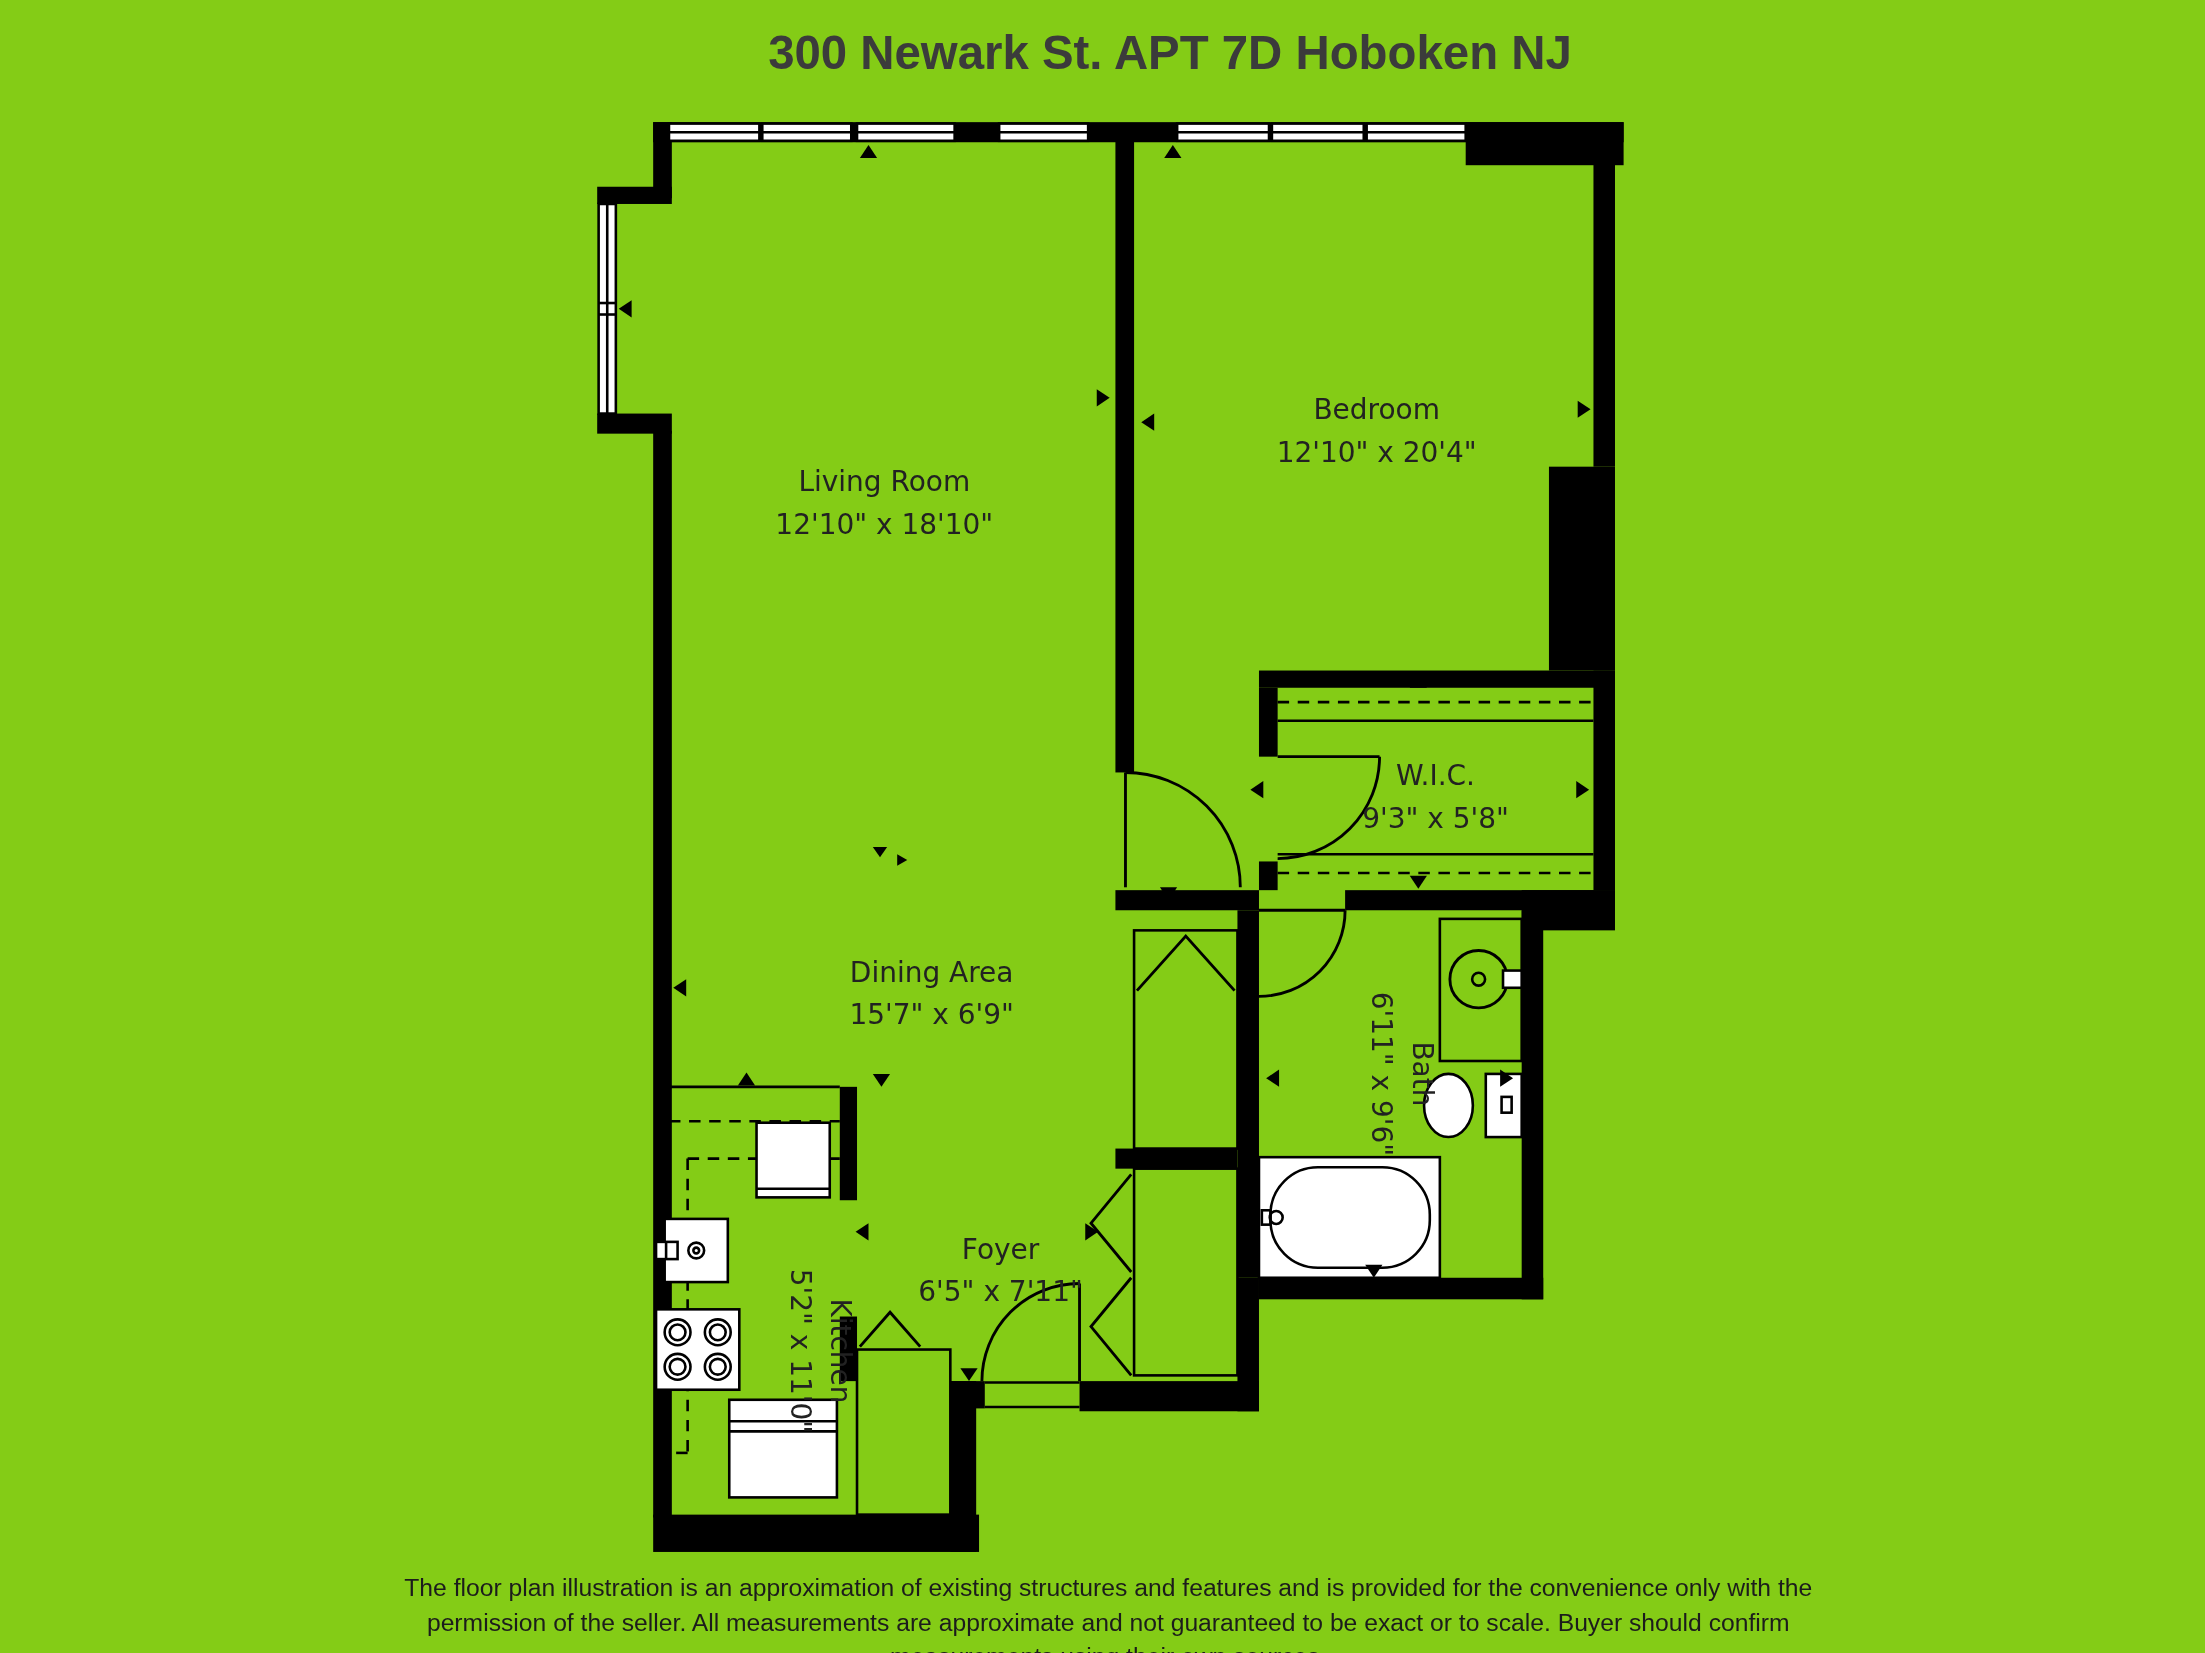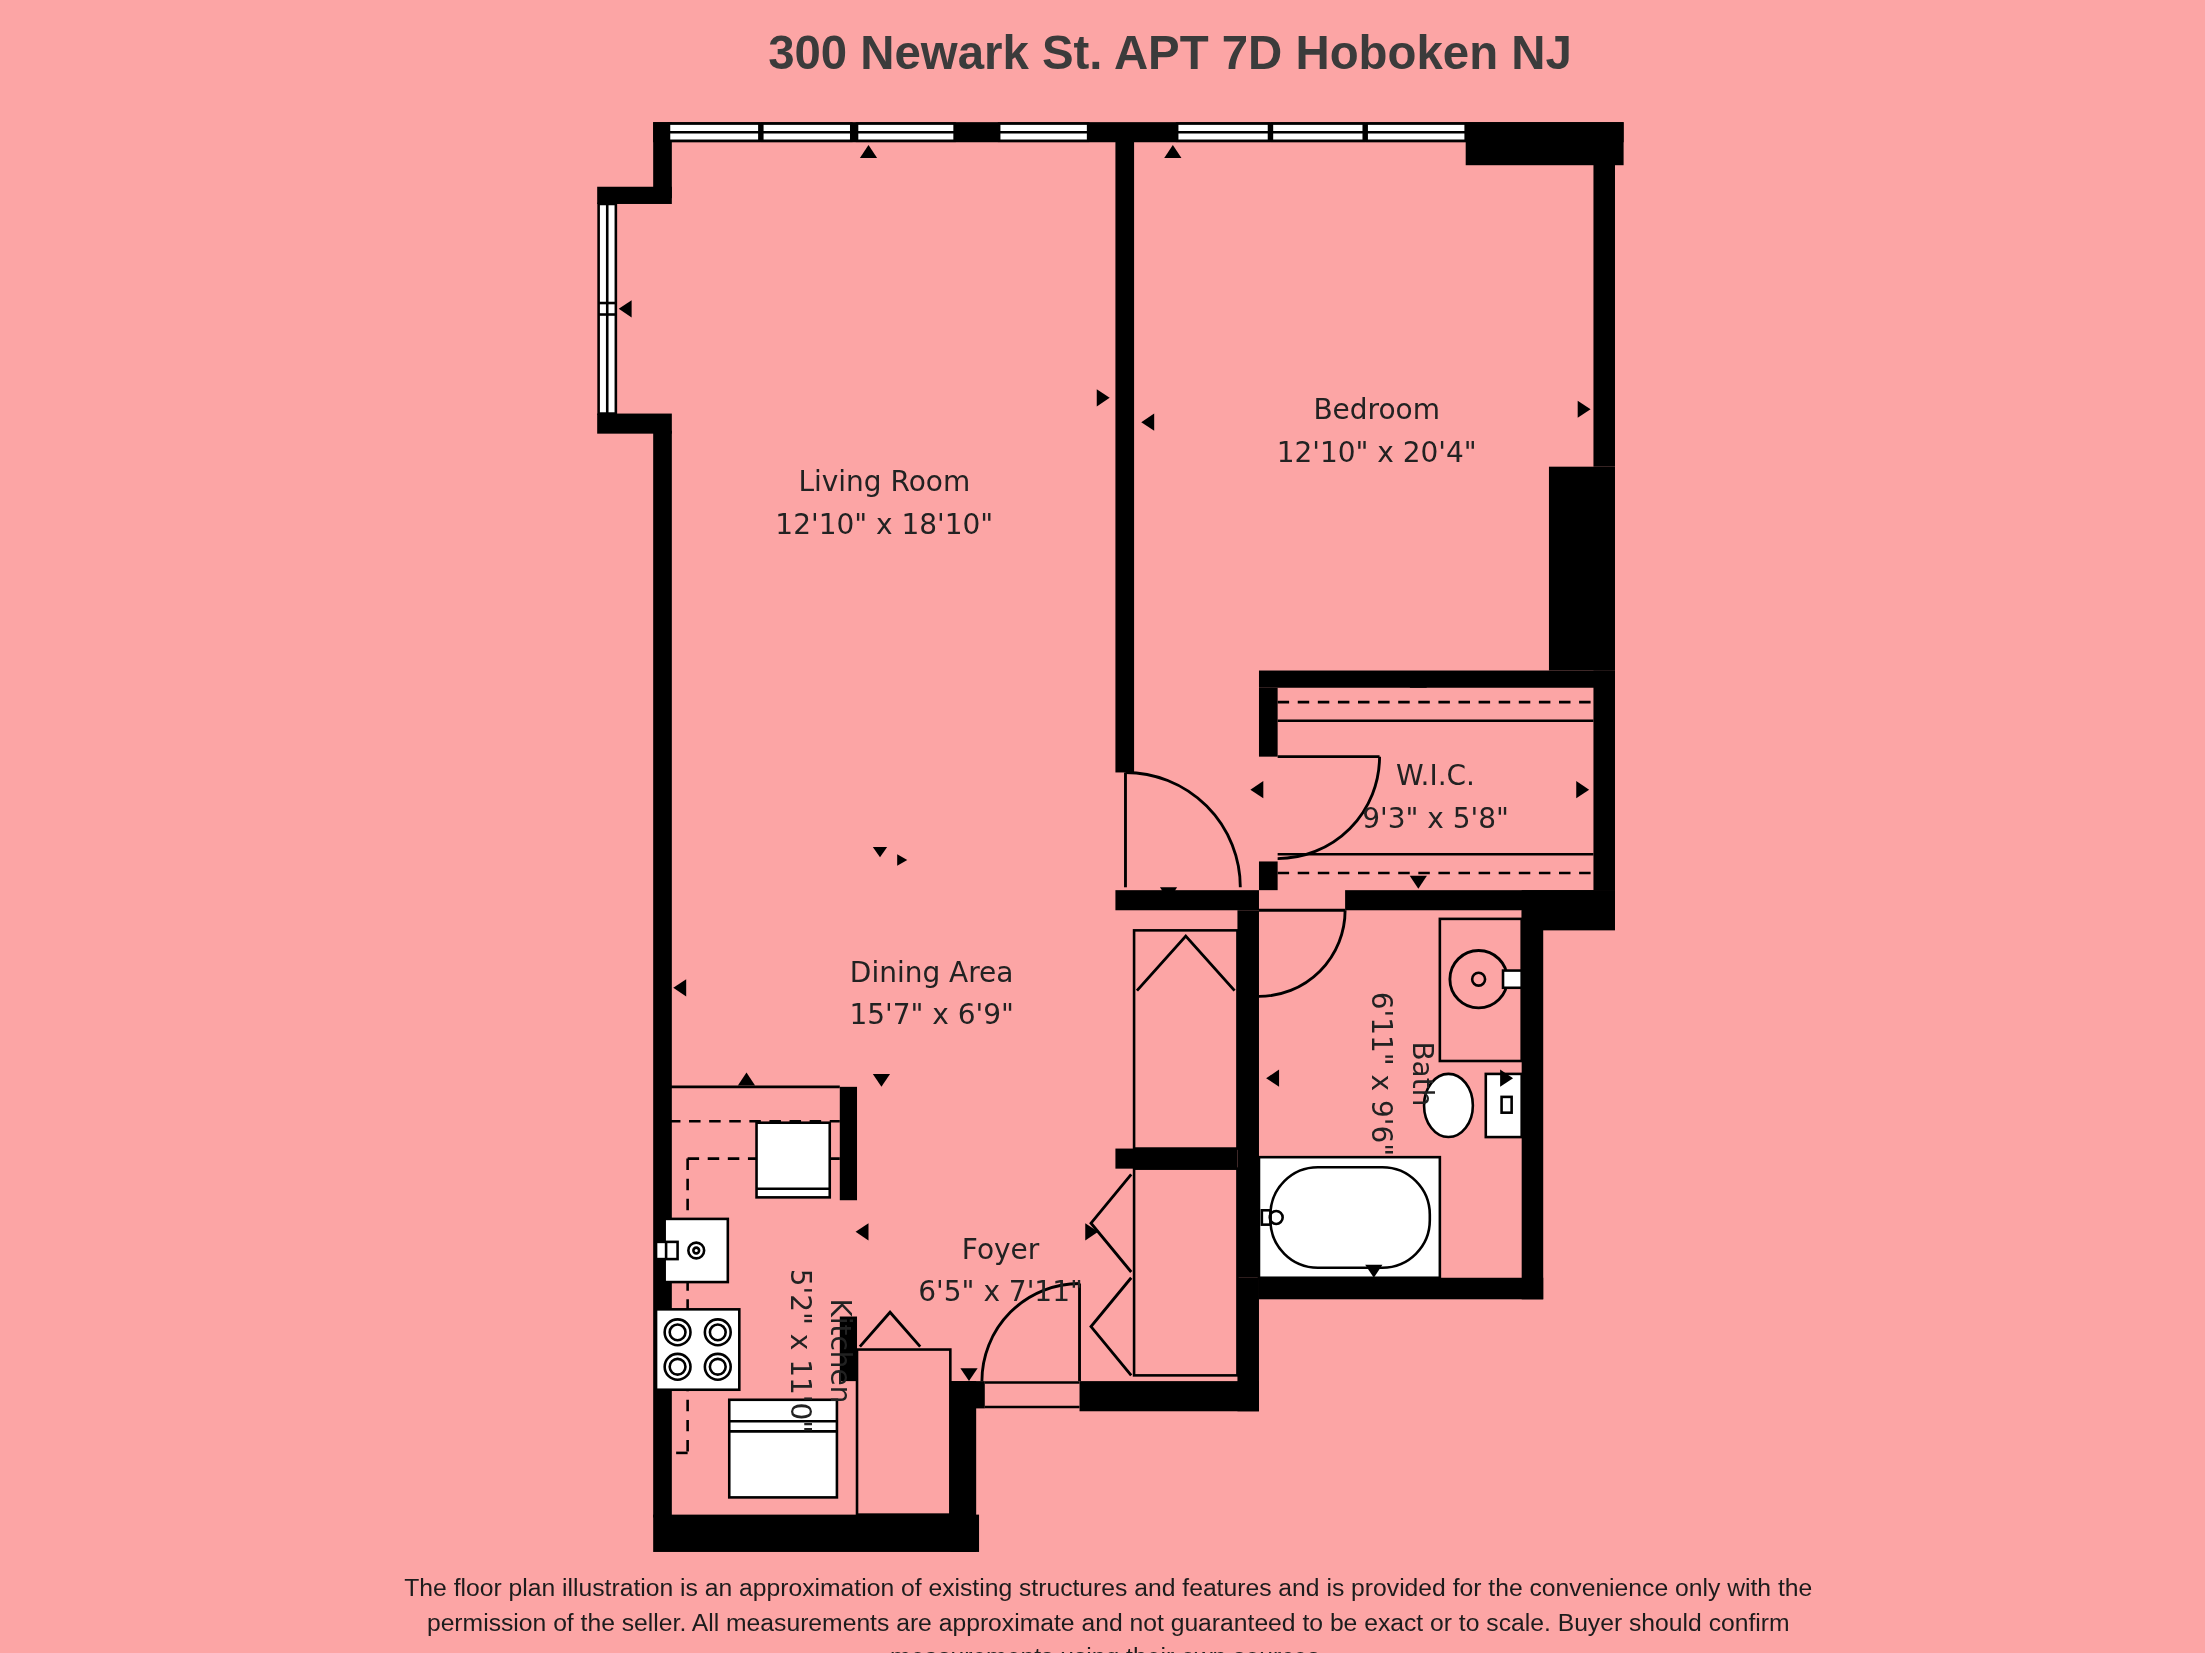--- a/index.html
+++ b/index.html
@@ -1,19 +1,19 @@
 <!DOCTYPE html>
 <html style="font-size:11.5px"><head>
 <meta charset="utf-8">
 <style>
   html, body { margin: 0; padding: 0; background: #ffffff; }
   .page {
     width: 2205px;
     height: 1654px;
-    background: #fca5a5;
+    background: #84cc16;
     position: relative;
     font-family: "Liberation Sans", sans-serif;
   }
   svg { display: block; }
   .wall { fill: #000000; stroke: none; }
   .thin { fill: none; stroke: #000000; stroke-width: 1.8; }
   .thin-w { fill: #ffffff; stroke: #000000; stroke-width: 1.8; }
   .door { fill: none; stroke: #000000; stroke-width: 2; }
   .dashed { fill: none; stroke: #000000; stroke-width: 1.8; stroke-dasharray: 8 6; }
   .marker { fill: #000000; stroke: none; }

